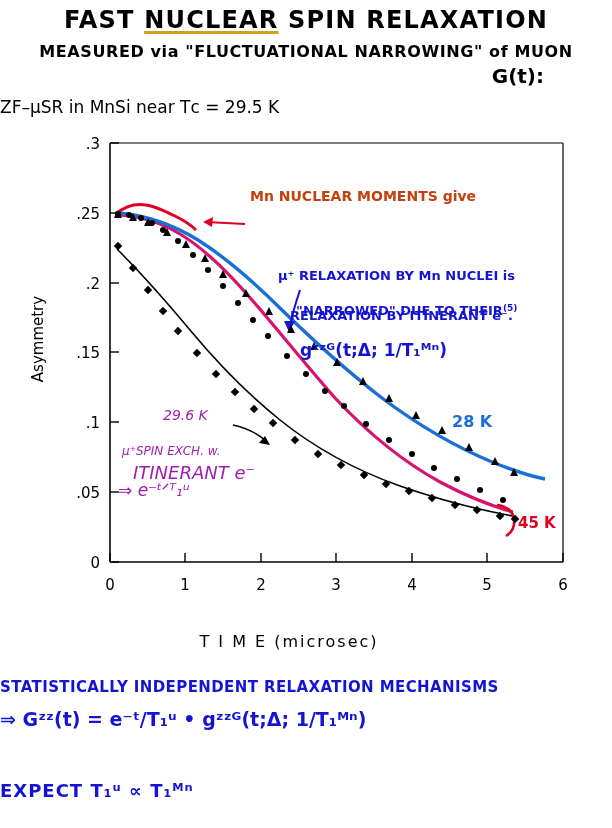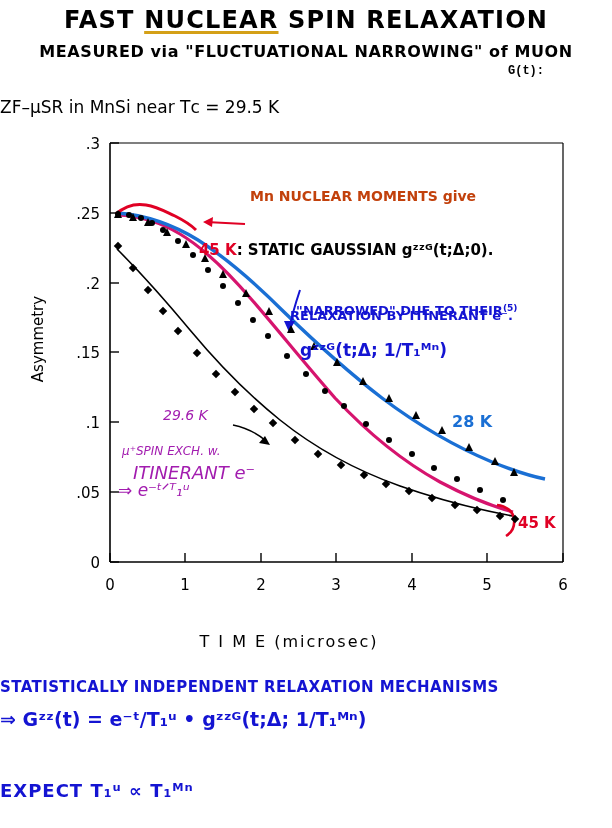--- a/index.html
+++ b/index.html
@@ -49,24 +49,23 @@
     letter-spacing: 0.6px;
     color: #000;
   }
   .title-gt {
     position: absolute;
     left: 0; top: 64px;
     width: 612px;
     text-align: right;
     padding-right: 68px;
     box-sizing: border-box;
-    font-size: 12px;
-    font-weight: bold;
-    color: #000;
-    font-family: Liberation Mono, monospace;
+    font-size: 20px;
+    font-weight: bold;
+    color: #000;
   }
   .title-cond {
     position: absolute;
     left: 0; top: 97px;
     width: 536px;
     font-size: 17px;
     color: #000;
   }
   
   .ylabel {
@@ -261,24 +260,22 @@
       <text x="261" y="590" text-anchor="middle">2</text>
       <text x="336" y="590" text-anchor="middle">3</text>
       <text x="412" y="590" text-anchor="middle">4</text>
       <text x="487" y="590" text-anchor="middle">5</text>
       <text x="563" y="590" text-anchor="middle">6</text>
     </g>
   </svg>
 
   <div class="anno red" style="left:250px; top:188px; font-size:14px;">Mn NUCLEAR MOMENTS give</div>
 
-  <div class="anno" style="left:178px; top:223px; font-size:15px; color:#e00024;">
-    <span style="color:#e00024;">45 K</span><span style="color:#000; font-weight:bold;">: STATIC GAUSSIAN gᶻᶻᴳ(t;Δ;0).</span>
-  </div>
-
+
+  <div class="anno blue" style="left:278px; top:268px; font-size:13px;">μ⁺ RELAXATION BY Mn NUCLEI is</div>
   <div class="anno blue" style="left:278px; top:288px; font-size:13px;">
     <span>"NARROWED" DUE TO THEIR</span><sup>(5)</sup>
   </div>
   <div class="anno blue" style="left:290px; top:308px; font-size:13px;">RELAXATION BY ITINERANT e⁻.</div>
   <div class="anno blue" style="left:300px; top:340px; font-size:17px;">gᶻᶻᴳ(t;Δ; 1/T₁ᴹⁿ)</div>
 
   <div class="anno" style="left:452px; top:412px; font-size:16px; color:#1a6fd4;">28 K</div>
 
   <div class="anno black" style="left:163px; top:407px; font-size:14px;">29.6 K</div>
 

